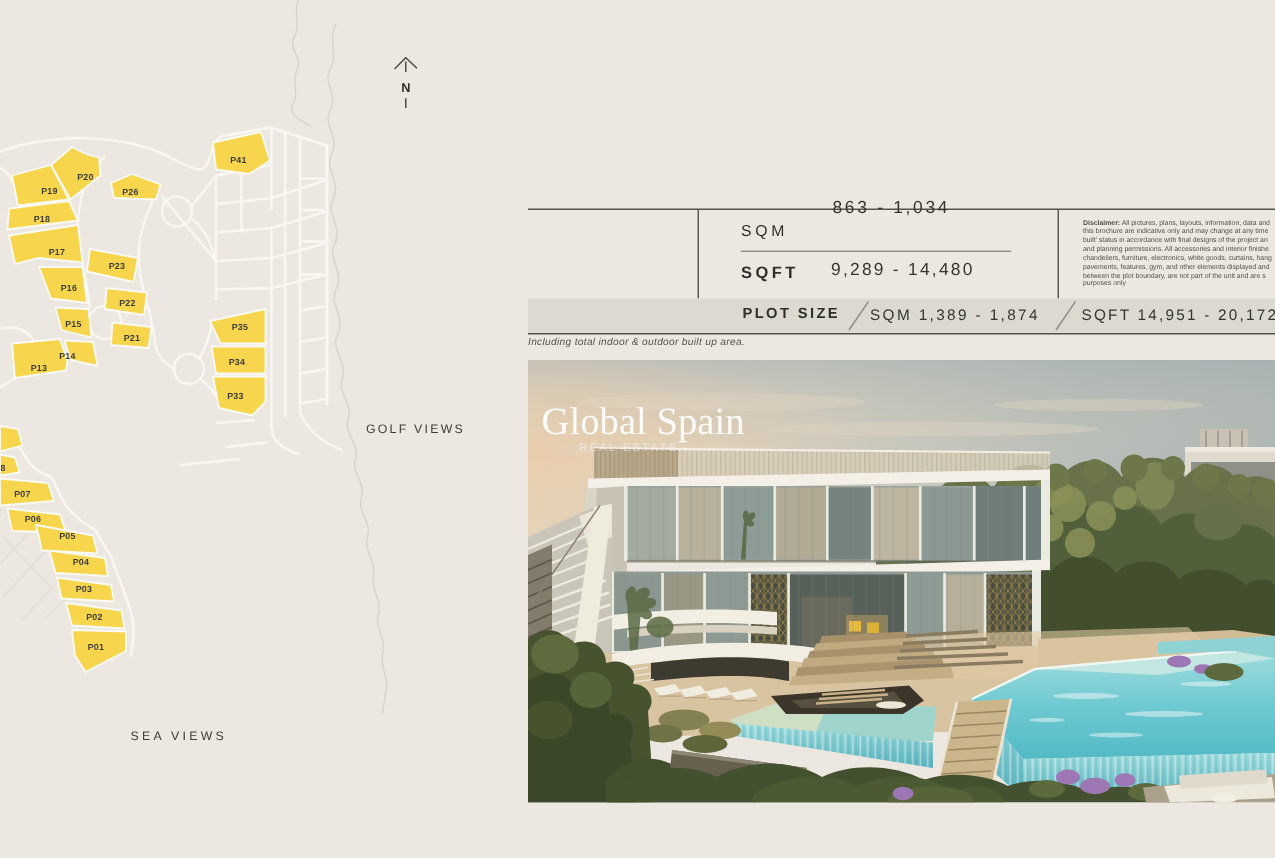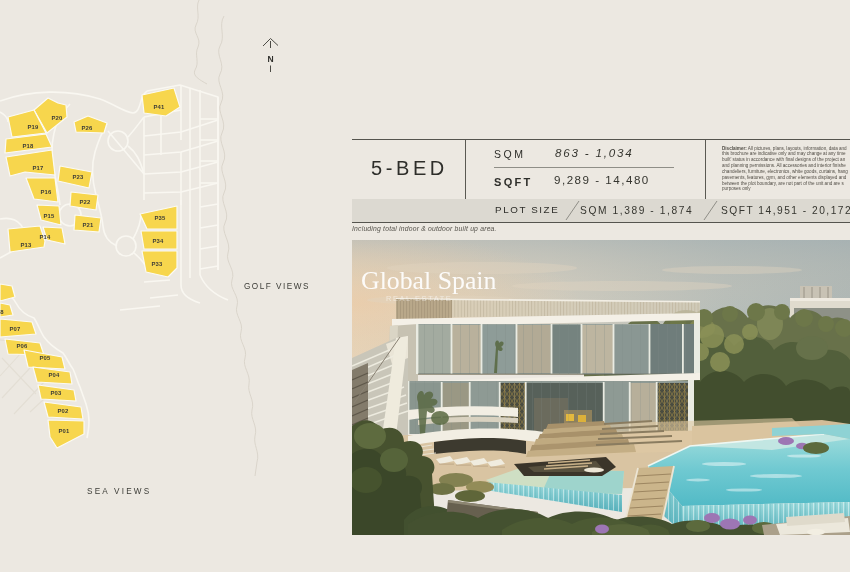--- a/index.html
+++ b/index.html
@@ -152,47 +152,46 @@
   <text x="270.5" y="61.5" font-family="Liberation Sans, sans-serif" font-size="8.5" fill="#2f2f2b" text-anchor="middle" font-weight="bold">N</text>
 
   <text x="244" y="288.5" font-family="Liberation Sans, sans-serif" font-size="8.2" fill="#3c3c37" letter-spacing="1.5">GOLF VIEWS</text>
 
   <text x="87" y="493.5" font-family="Liberation Sans, sans-serif" font-size="8.2" fill="#3c3c37" letter-spacing="2.2">SEA VIEWS</text>
 </svg>
 </div>
 
 <div class="abs" style="left:352px;top:139px;width:498px;height:1.4px;background:#55544e;"></div>
 
-<div class="abs" style="white-space:nowrap;left:371px;top:158px;width:110px;height:26px;font-size:20px;line-height:20px;letter-spacing:3.6px;color:#2e2e2a;">5-BED</div>
 
 <div class="abs" style="left:465px;top:140px;width:1px;height:59px;background:#5a5952;"></div>
 
 <div class="abs" style="left:705px;top:140px;width:1px;height:59px;background:#5a5952;"></div>
 
 <div class="abs" style="left:494px;top:148.5px;font-size:10.5px;line-height:10.5px;font-weight:normal;letter-spacing:2.5px;color:#2e2e2a;">SQM</div>
-<div class="abs" style="white-space:nowrap;left:555px;top:147px;font-size:11.6px;line-height:11.6px;letter-spacing:1.8px;color:#35352f;font-style:italic;">863 - 1,034</div>
+<div class="abs" style="white-space:nowrap;left:555px;top:133px;font-size:11.6px;line-height:11.6px;letter-spacing:1.8px;color:#35352f;">863 - 1,034</div>
 
 <div class="abs" style="left:494px;top:167px;width:180px;height:1px;background:#8f8e87;"></div>
 
 <div class="abs" style="left:494px;top:177px;font-size:11px;line-height:10.5px;font-weight:bold;letter-spacing:2.3px;color:#2e2e2a;">SQFT</div>
 <div class="abs" style="white-space:nowrap;left:554px;top:174px;font-size:11.6px;line-height:11.6px;letter-spacing:1.5px;color:#35352f;">9,289 - 14,480</div>
 
 <div class="abs" style="left:722px;top:145.5px;width:132px;font-size:4.6px;line-height:5.85px;color:#514d46;white-space:nowrap;">
 <b>Disclaimer:</b> All pictures, plans, layouts, information, data and<br>
 this brochure are indicative only and may change at any time<br>
 built' status in accordance with final designs of the project an<br>
 and planning permissions. All accessories and interior finishe<br>
 chandeliers, furniture, electronics, white goods, curtains, hang<br>
 pavements, features, gym, and other elements displayed and<br>
 between the plot boundary, are not part of the unit and are s<br>
 purposes only
 </div>
 
 <div class="abs" style="left:352px;top:199px;width:498px;height:23px;background:#dcd9d1;border-bottom:1.6px solid #55544e;"></div>
-<div class="abs" style="left:495px;top:204.8px;font-size:9.8px;line-height:9.8px;font-weight:normal;letter-spacing:1.6px;color:#2e2e2a;text-align:center;">PLOT SIZE</div>
+<div class="abs" style="left:495px;top:204.8px;font-size:9.8px;line-height:9.8px;font-weight:bold;letter-spacing:1.6px;color:#2e2e2a;text-align:center;">PLOT SIZE</div>
 <div class="abs" style="white-space:nowrap;left:580px;top:205.5px;font-size:10.2px;line-height:10.2px;letter-spacing:1.6px;color:#35352f;">SQM 1,389 - 1,874</div>
 <div class="abs" style="white-space:nowrap;left:721px;top:205.5px;font-size:10.2px;line-height:10.2px;letter-spacing:1.5px;color:#35352f;">SQFT 14,951 - 20,172</div>
 
 <svg class="abs" style="left:560px;top:199px;" width="24" height="23">
       <line x1="19" y1="2" x2="6" y2="21" stroke="#8f8e87" stroke-width="1"></line>
     </svg>
 
 <svg class="abs" style="left:698px;top:199px;" width="24" height="23">
       <line x1="19" y1="2" x2="6" y2="21" stroke="#8f8e87" stroke-width="1"></line>
     </svg>

